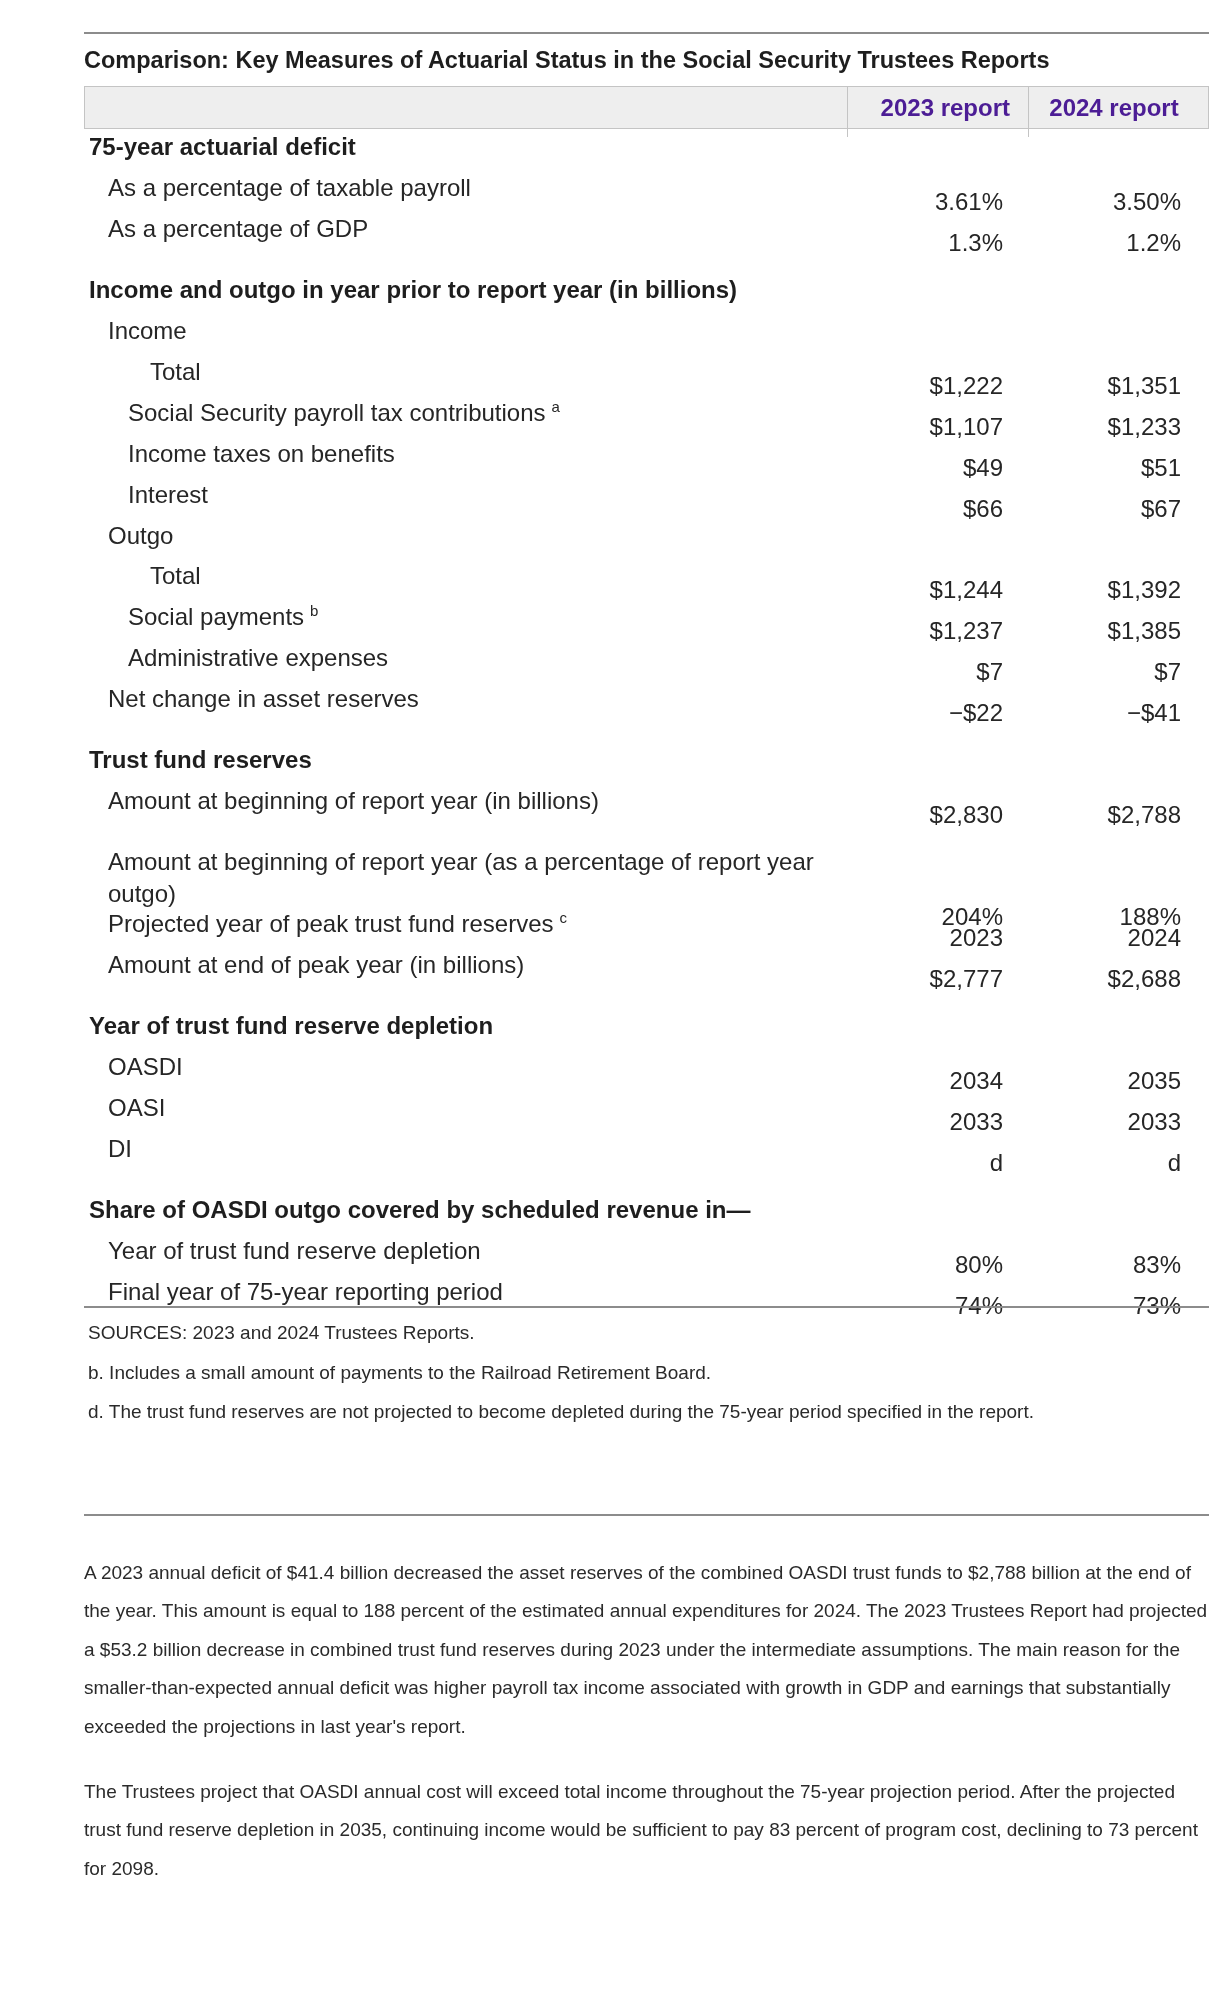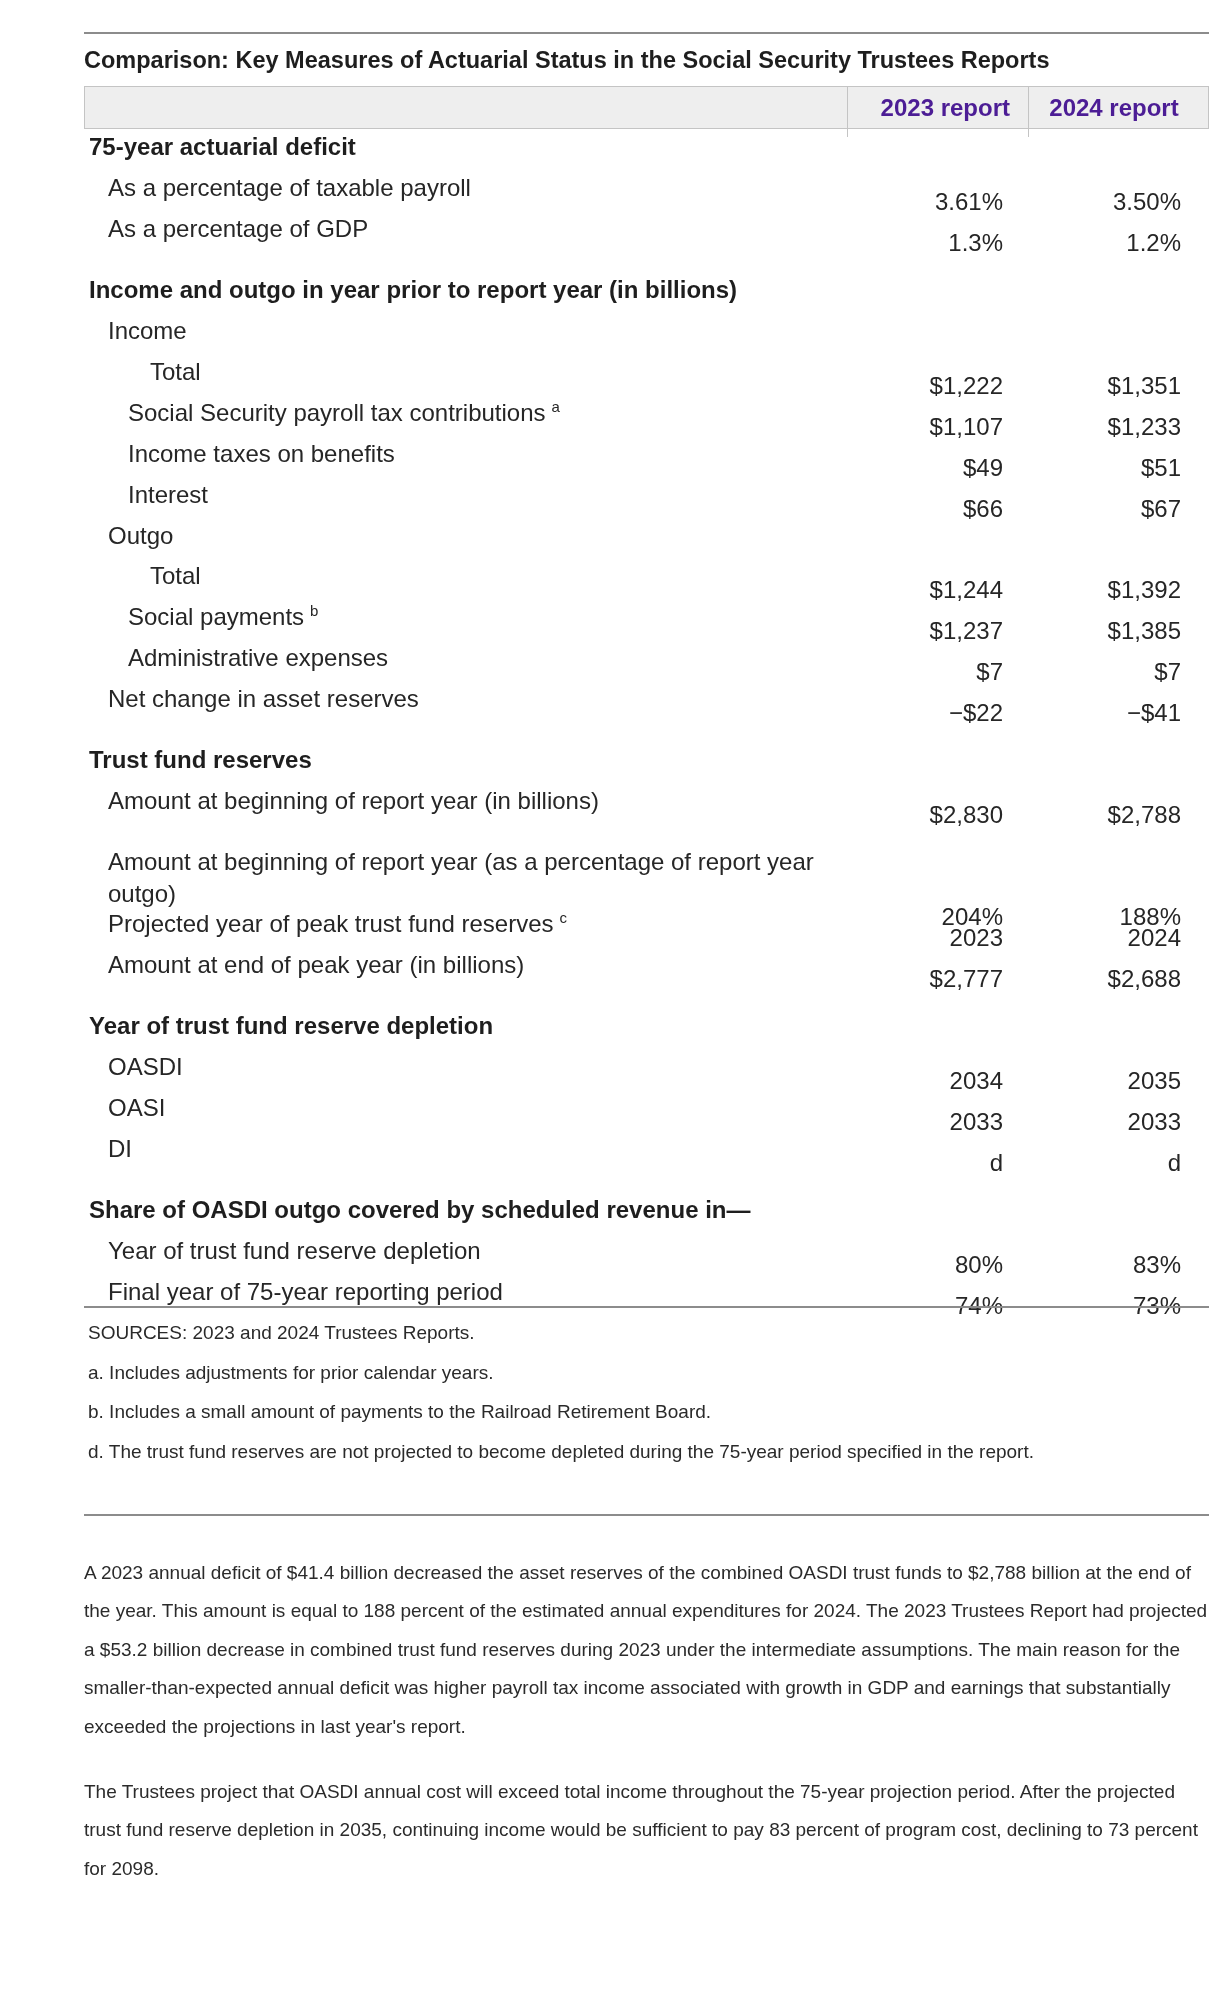--- a/index.html
+++ b/index.html
@@ -189,21 +189,20 @@
       <div class="label"><span>Final year of 75-year reporting period</span></div>
       <div class="val v1">74%</div>
       <div class="val v2">73%</div>
     </div>
   </div>
 
 <div class="bottom-rule"></div>
 
 <div class="notes">
   <div class="note">SOURCES: 2023 and 2024 Trustees Reports.</div>
-  <div class="note">a. Includes adjustments for prior calendar years.</div>
   <div class="note">b. Includes a small amount of payments to the Railroad Retirement Board.</div>
   <div class="note">d. The trust fund reserves are not projected to become depleted during the 75-year period specified in the report.</div>
 </div>
 <div class="notes-rule"></div>
 
 <div class="body-text">
   <p class="para">A 2023 annual deficit of $41.4 billion decreased the asset reserves of the combined OASDI trust funds to $2,788 billion at the end of the year. This amount is equal to 188 percent of the estimated annual expenditures for 2024. The 2023 Trustees Report had projected a $53.2 billion decrease in combined trust fund reserves during 2023 under the intermediate assumptions. The main reason for the smaller-than-expected annual deficit was higher payroll tax income associated with growth in GDP and earnings that substantially exceeded the projections in last year's report.</p>
   <p class="para">The Trustees project that OASDI annual cost will exceed total income throughout the 75-year projection period. After the projected trust fund reserve depletion in 2035, continuing income would be sufficient to pay 83 percent of program cost, declining to 73 percent for 2098.</p>
 </div>
 

